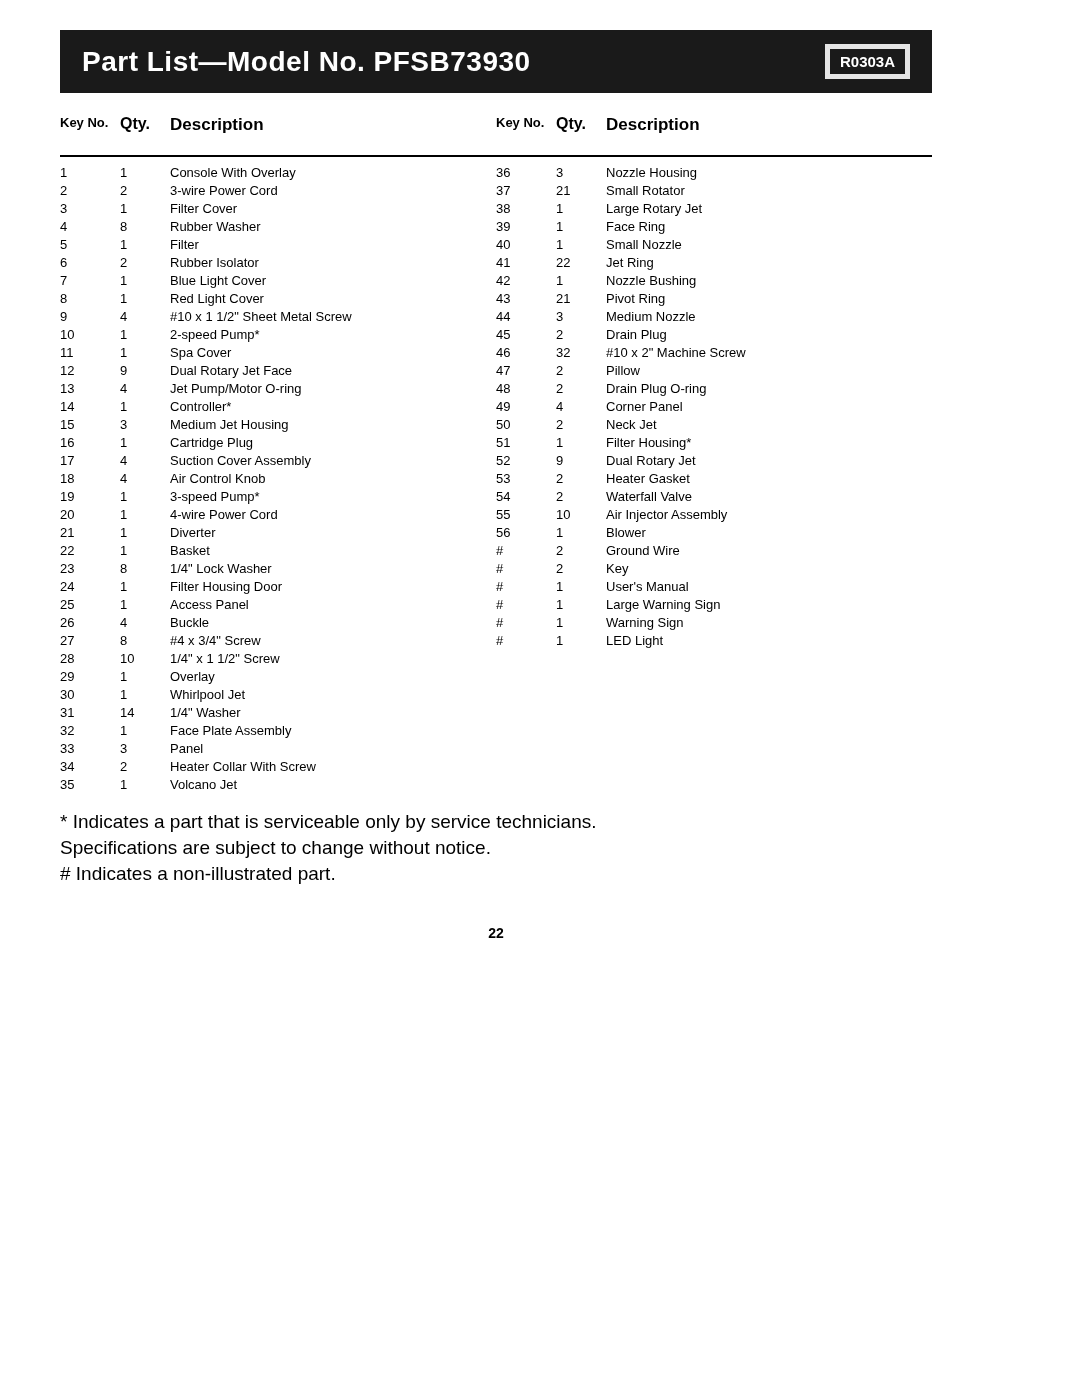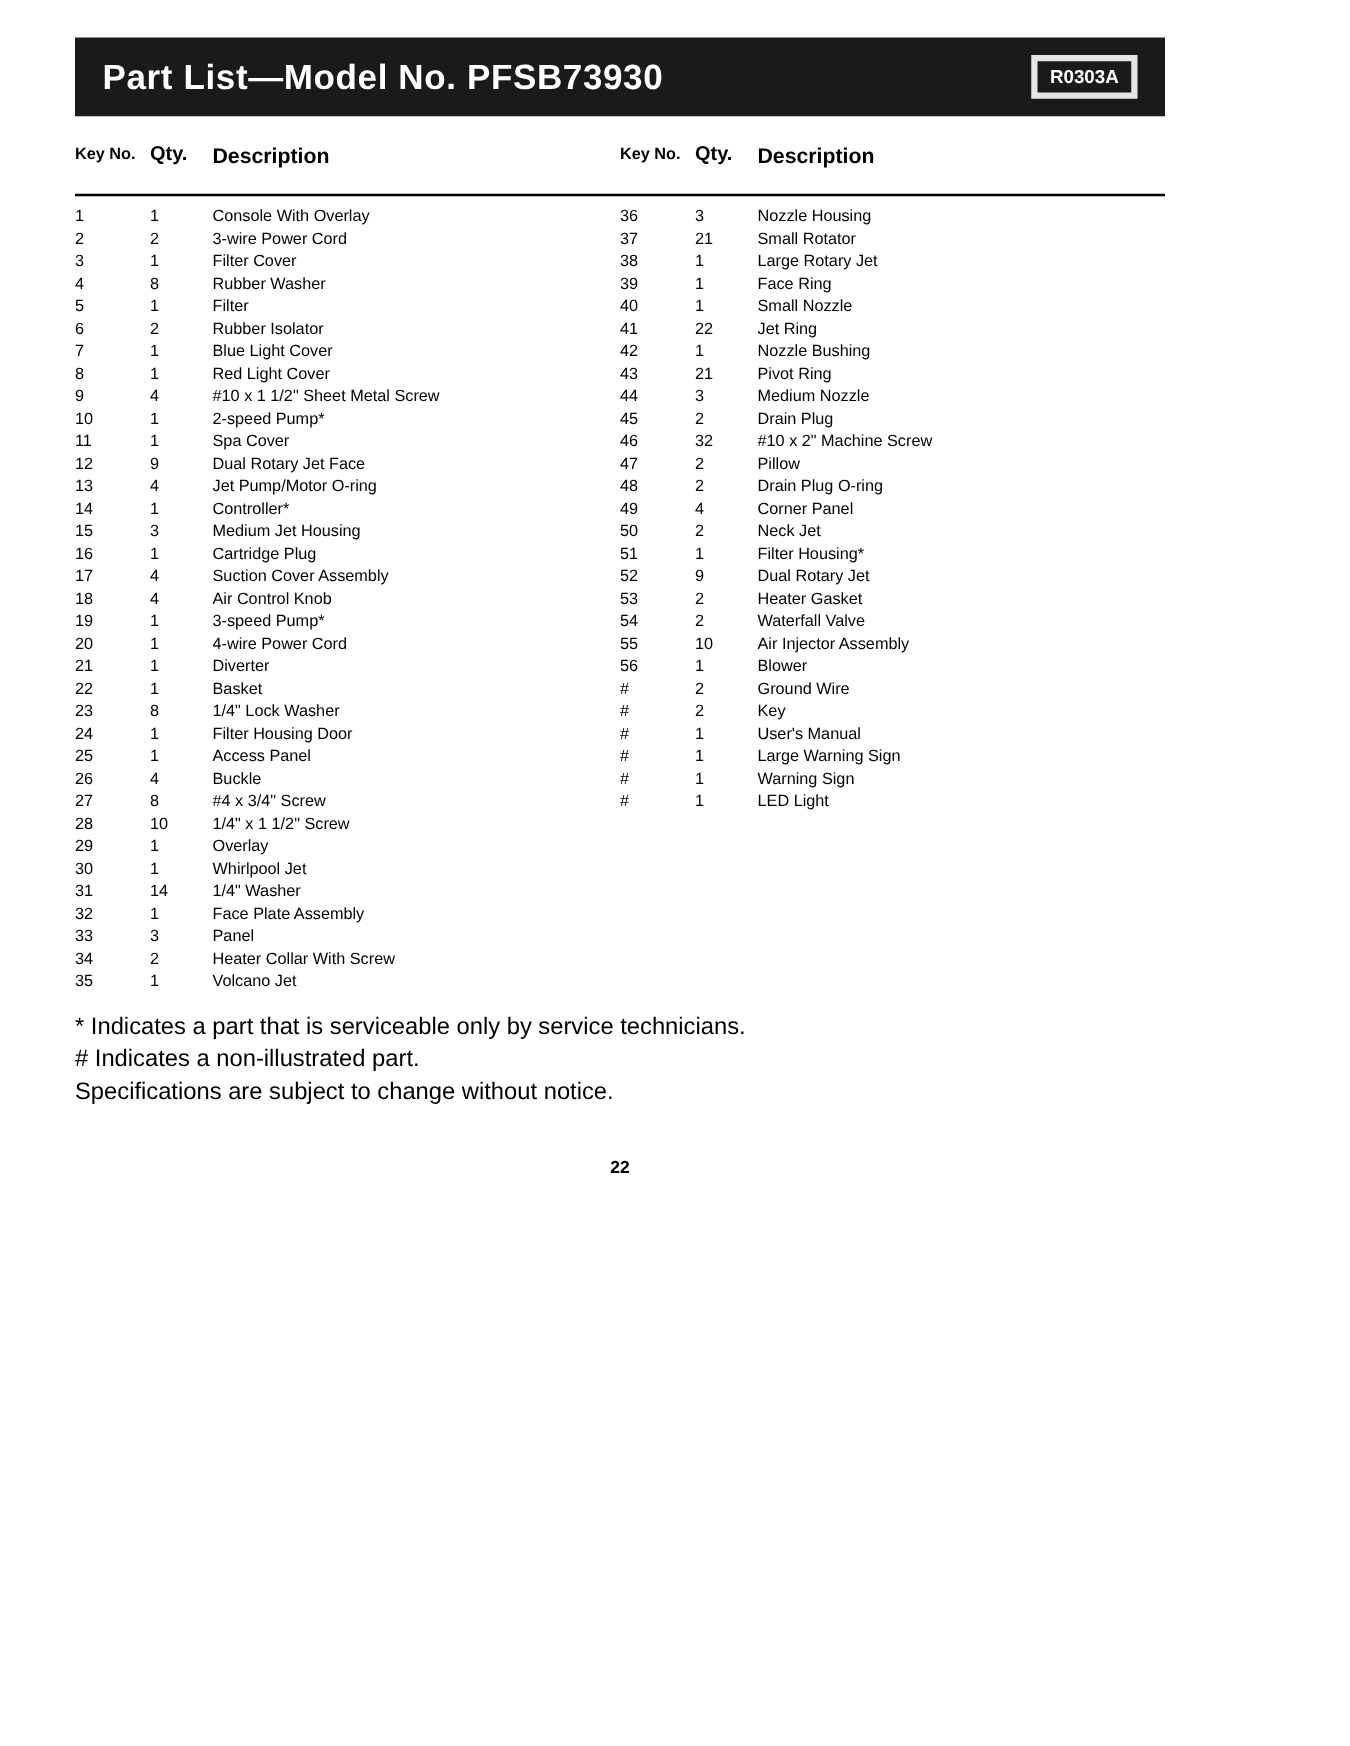--- a/index.html
+++ b/index.html
@@ -439,18 +439,18 @@
         <div class="part-row">
       <span class="part-keyno">#</span>
       <span class="part-qty">1</span>
       <span class="part-desc">LED Light</span>
     </div>
       </div>
   </div>
 
   <div class="footer-notes">
     <p>* Indicates a part that is serviceable only by service technicians.</p>
+    <p>Specifications are subject to change without notice.</p>
     <p># Indicates a non-illustrated part.</p>
-    <p>Specifications are subject to change without notice.</p>
   </div>
 
   <div class="page-number">22</div>
 </div>
 
 </body></html>

